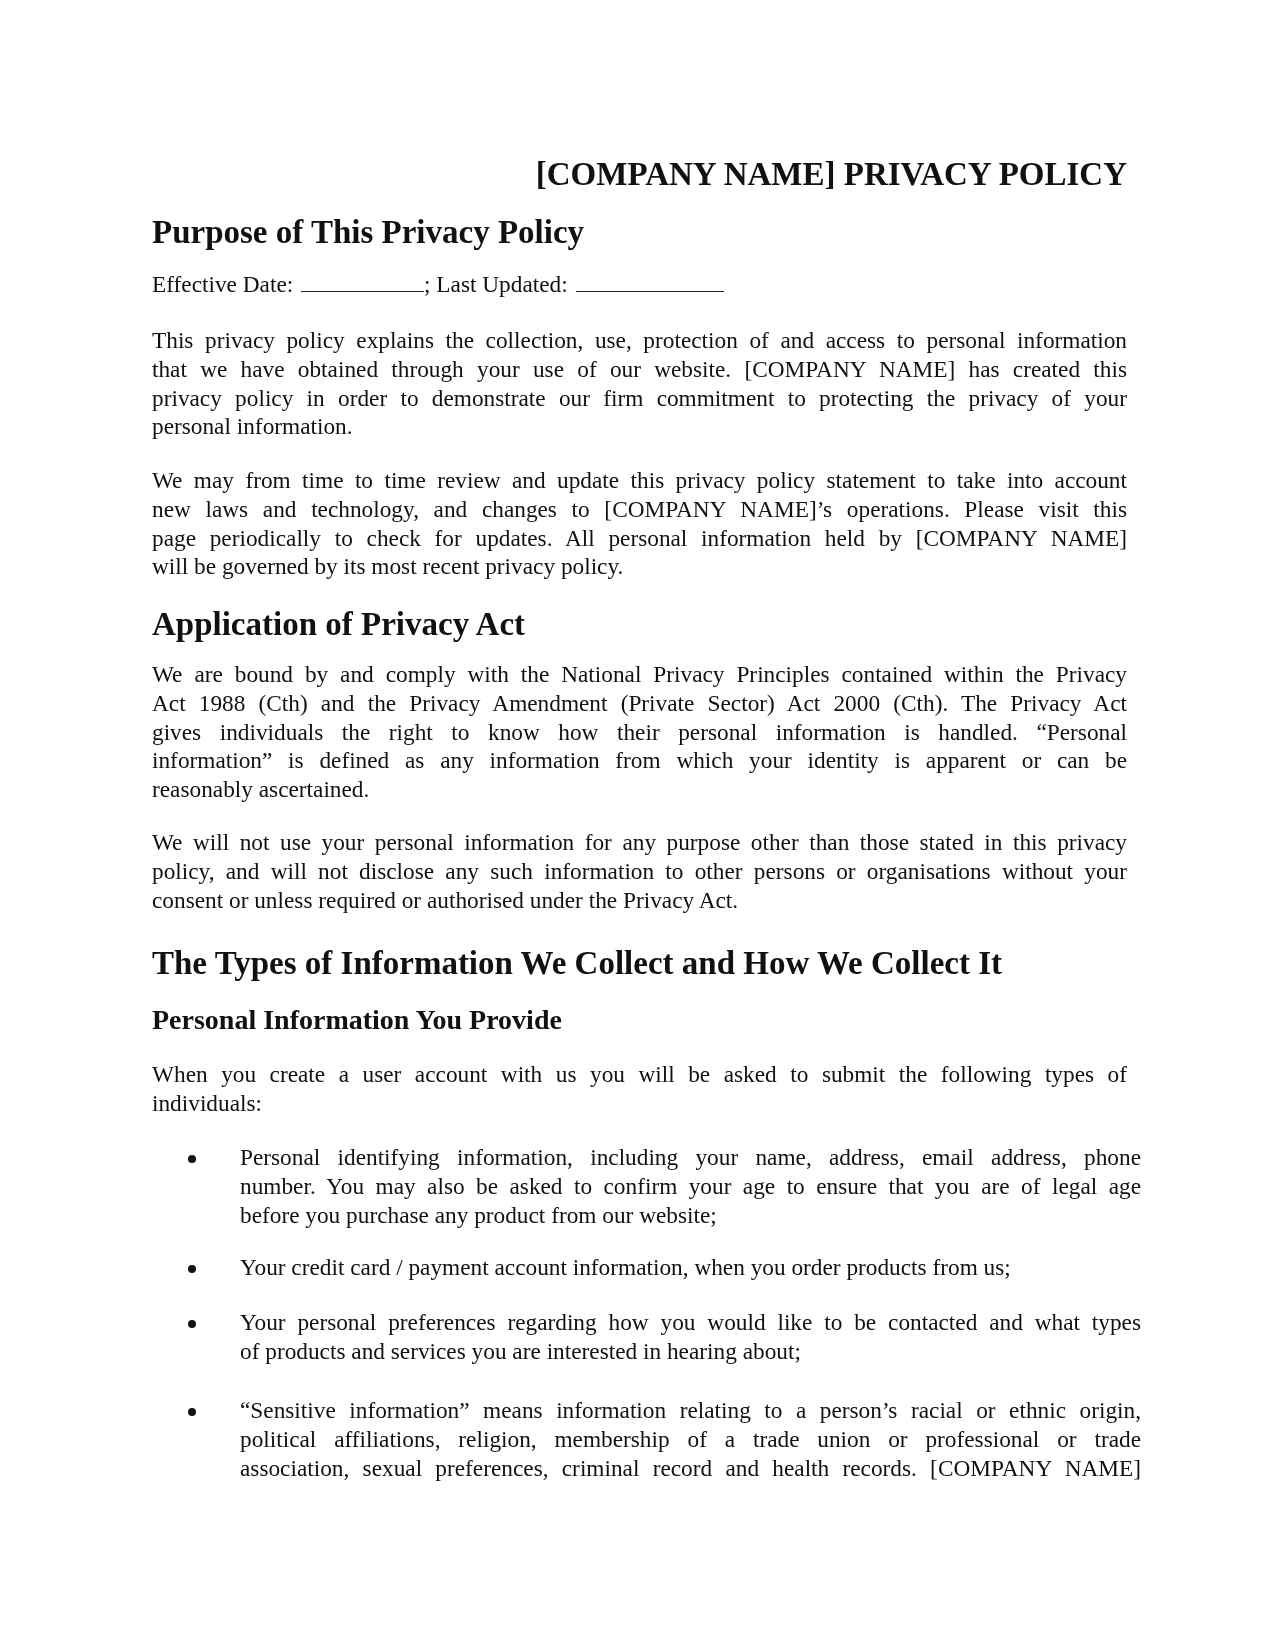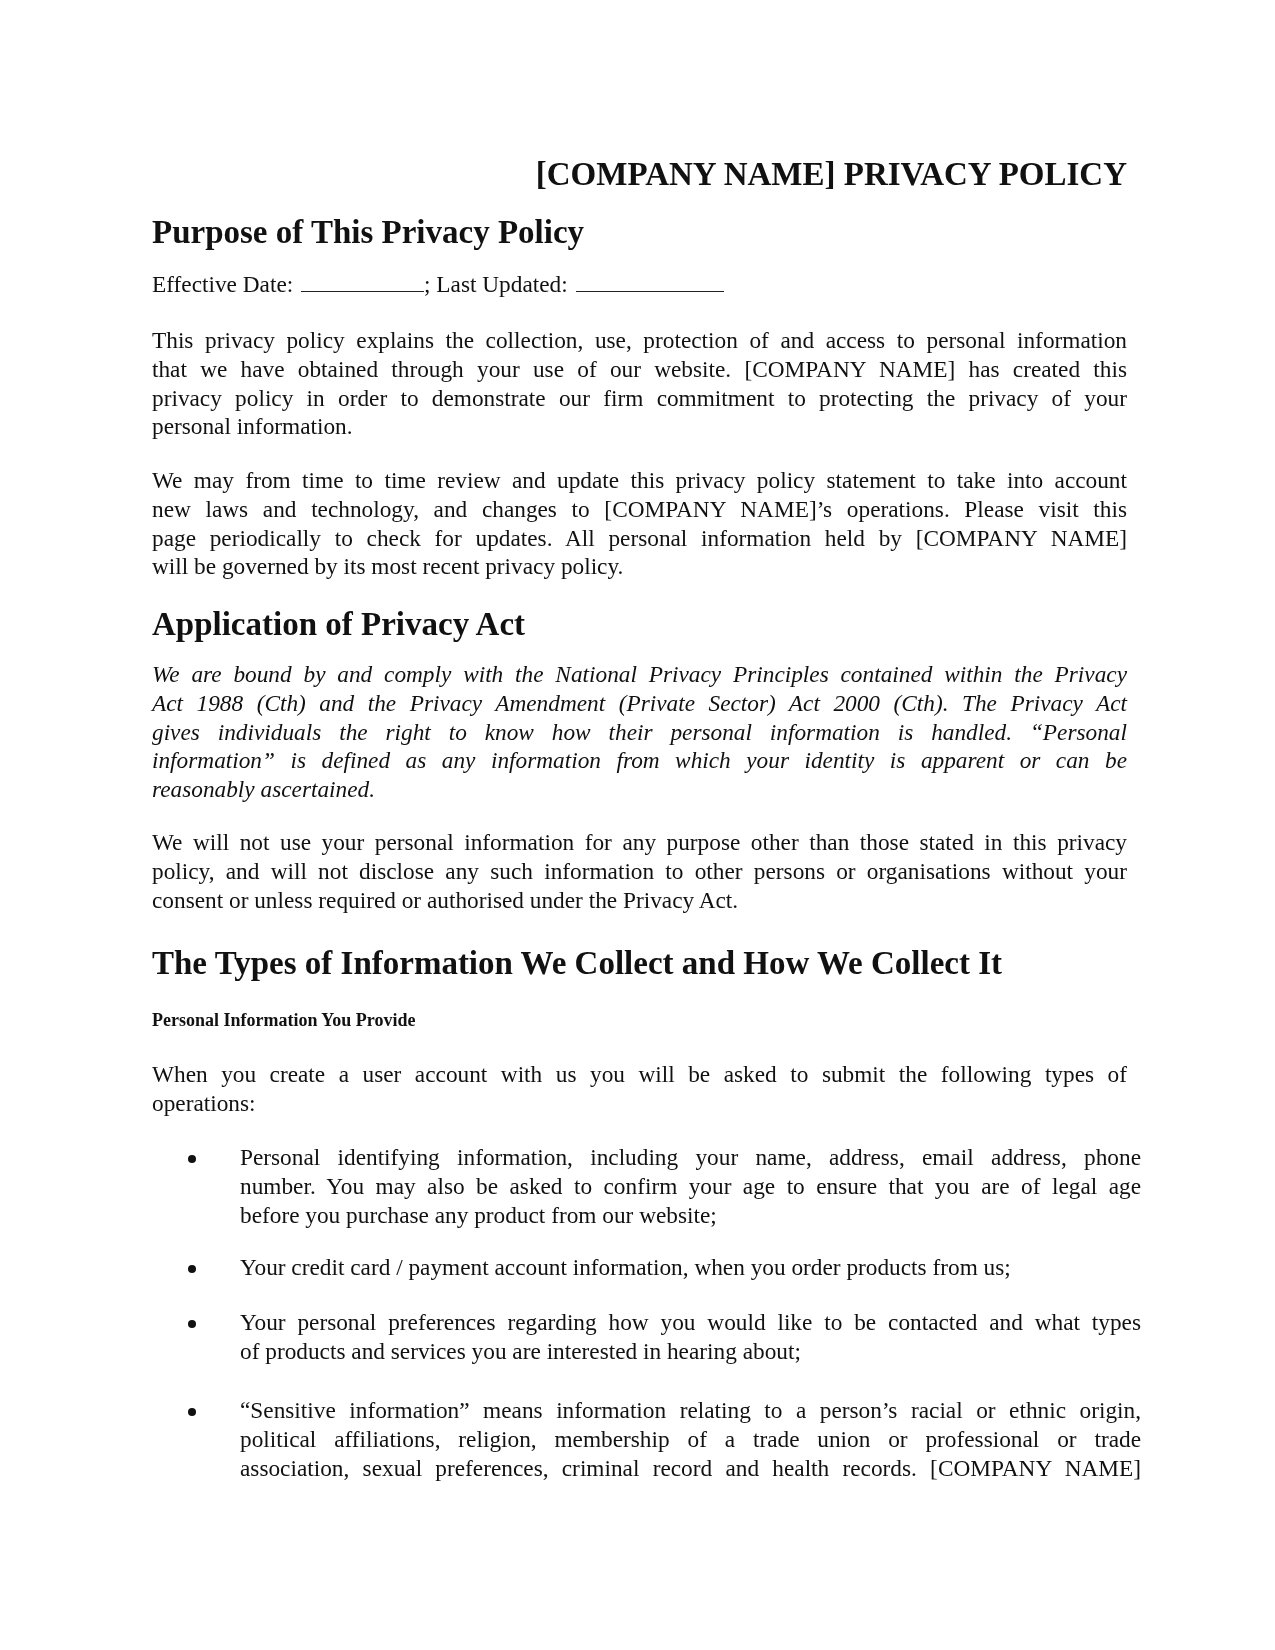--- a/index.html
+++ b/index.html
@@ -2,21 +2,21 @@
 <html><head>
 <meta charset="utf-8">
 <style>
   html, body { margin: 0; padding: 0; background: #ffffff; }
   body { width: 1275px; height: 1650px; position: relative; overflow: hidden;
          font-family: "Liberation Serif", "DejaVu Serif", serif; color: #111111; }
   .page { position: absolute; left: 152px; top: 0; width: 975px; }
   .title { position: absolute; left: 0; width: 975px; top: 154px; text-align: right;
            font-size: 33px; font-weight: bold; line-height: 40px; margin: 0; }
   .h1 { position: absolute; left: 0; font-size: 33px; font-weight: bold; line-height: 32px; margin: 0; white-space: nowrap; }
-  .h2 { position: absolute; left: 0; font-size: 18px; font-weight: bold; line-height: 28px; margin: 0; white-space: nowrap; }
+  .h2 { position: absolute; left: 0; font-size: 28px; font-weight: bold; line-height: 28px; margin: 0; white-space: nowrap; }
   .p { position: absolute; left: 0; width: 975px; font-size: 23.3px; line-height: 28.8px; margin: 0;
        text-align: justify; }
   .line { display: block; text-align: justify; text-align-last: justify; white-space: nowrap; }
   .line.last { text-align-last: left; }
   .blank { display: inline-block; border-bottom: 1.5px solid #222; vertical-align: baseline; height: 1px; }
   .bullets { position: absolute; left: 0; width: 975px; margin: 0; padding: 0; list-style: none; }
   .bullet { position: absolute; left: 0; width: 975px; font-size: 23.3px; line-height: 28.8px; }
   .bullet-dot { position: absolute; left: 36px; top: 12px; width: 8px; height: 8px; border-radius: 50%; background: #111; }
   .bullet-text { position: absolute; left: 88px; width: 901px; }
 </style>
@@ -44,41 +44,41 @@
 
   <div class="p" style="top:466px;">
     <span class="line">We may from time to time review and update this privacy policy statement to take into account</span>
     <span class="line">new laws and technology, and changes to [COMPANY NAME]’s operations. Please visit this</span>
     <span class="line">page periodically to check for updates. All personal information held by [COMPANY NAME]</span>
     <span class="line last">will be governed by its most recent privacy policy.</span>
   </div>
 
   <h2 class="h1" style="top:608px;">Application of Privacy Act</h2>
 
-  <div class="p" style="top:660px;font-style:italic;">
+  <div class="p" style="top:660px;">
     <span class="line">We are bound by and comply with the National Privacy Principles contained within the Privacy</span>
     <span class="line">Act 1988 (Cth) and the Privacy Amendment (Private Sector) Act 2000 (Cth). The Privacy Act</span>
     <span class="line">gives individuals the right to know how their personal information is handled. “Personal</span>
     <span class="line">information” is defined as any information from which your identity is apparent or can be</span>
     <span class="line last">reasonably ascertained.</span>
   </div>
 
   <div class="p" style="top:828px;">
     <span class="line">We will not use your personal information for any purpose other than those stated in this privacy</span>
     <span class="line">policy, and will not disclose any such information to other persons or organisations without your</span>
     <span class="line last">consent or unless required or authorised under the Privacy Act.</span>
   </div>
 
   <h2 class="h1" style="top:947px;">The Types of Information We Collect and How We Collect It</h2>
 
   <h3 class="h2" style="top:1006px;">Personal Information You Provide</h3>
 
   <div class="p" style="top:1060px;">
     <span class="line">When you create a user account with us you will be asked to submit the following types of</span>
-    <span class="line last">operations:</span>
+    <span class="line last">individuals:</span>
   </div>
 
   <div class="bullets">
     <div class="bullet" style="top:1143px;">
       <span class="bullet-dot"></span>
       <div class="bullet-text">
         <span class="line">Personal identifying information, including your name, address, email address, phone</span>
         <span class="line">number. You may also be asked to confirm your age to ensure that you are of legal age</span>
         <span class="line last">before you purchase any product from our website;</span>
       </div>

